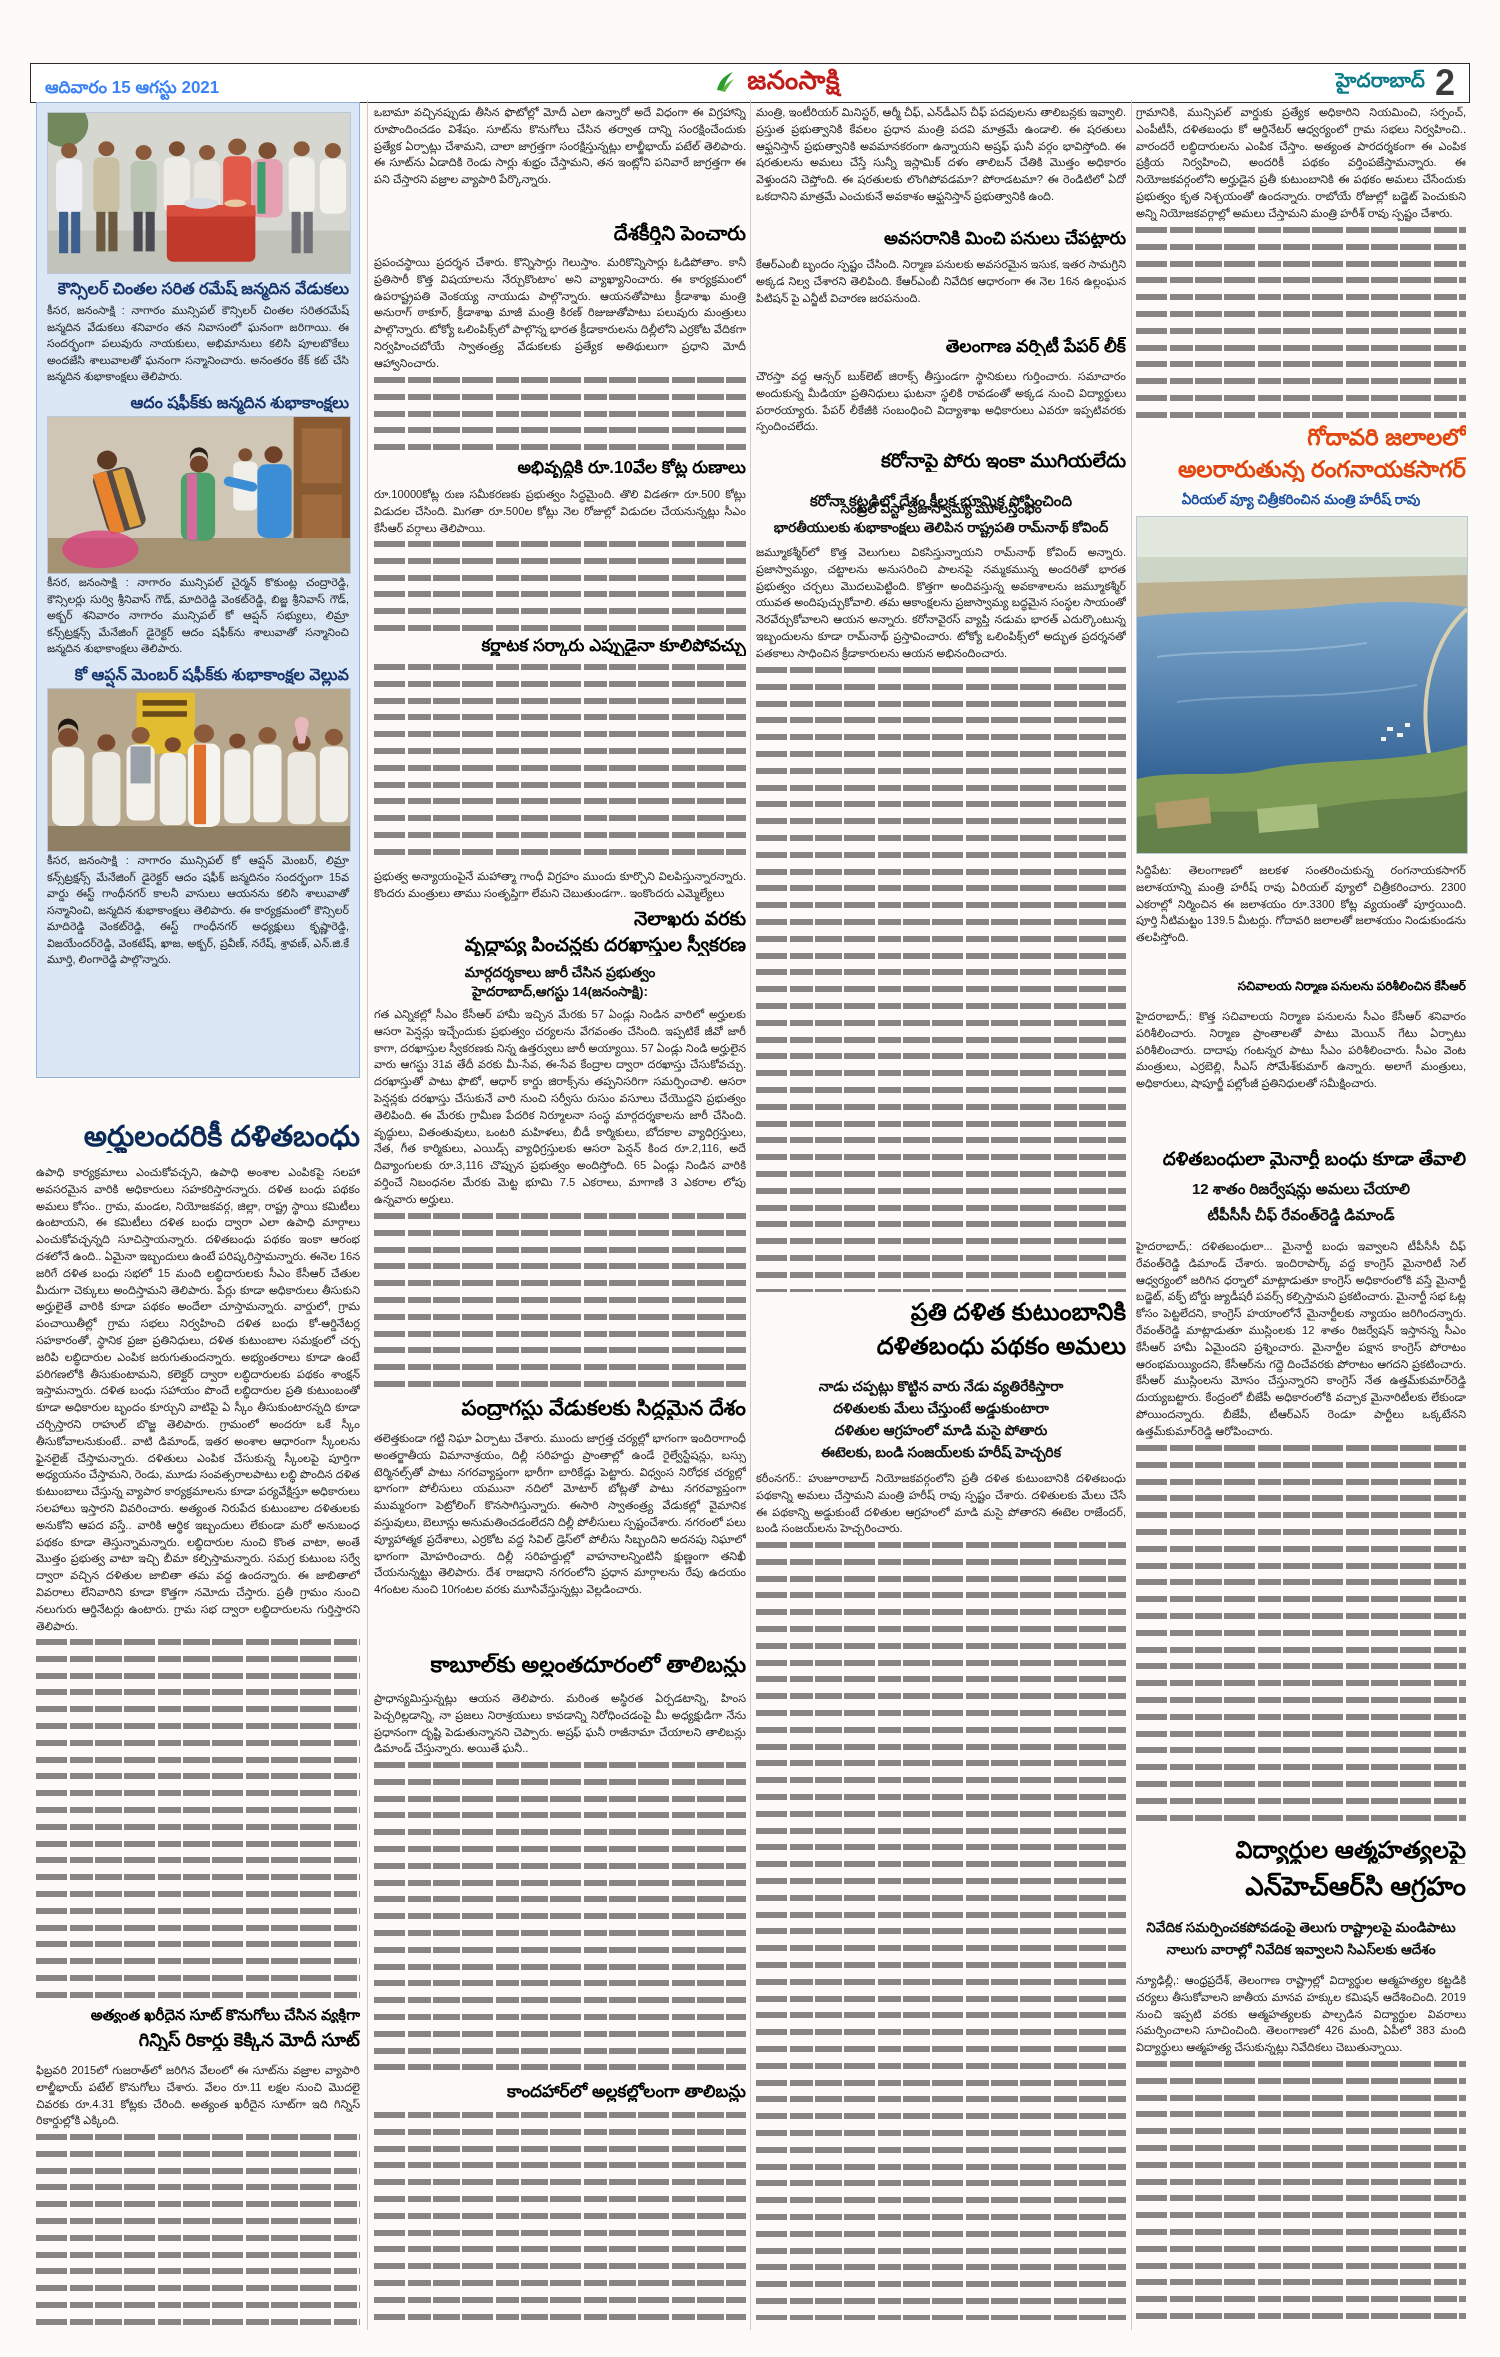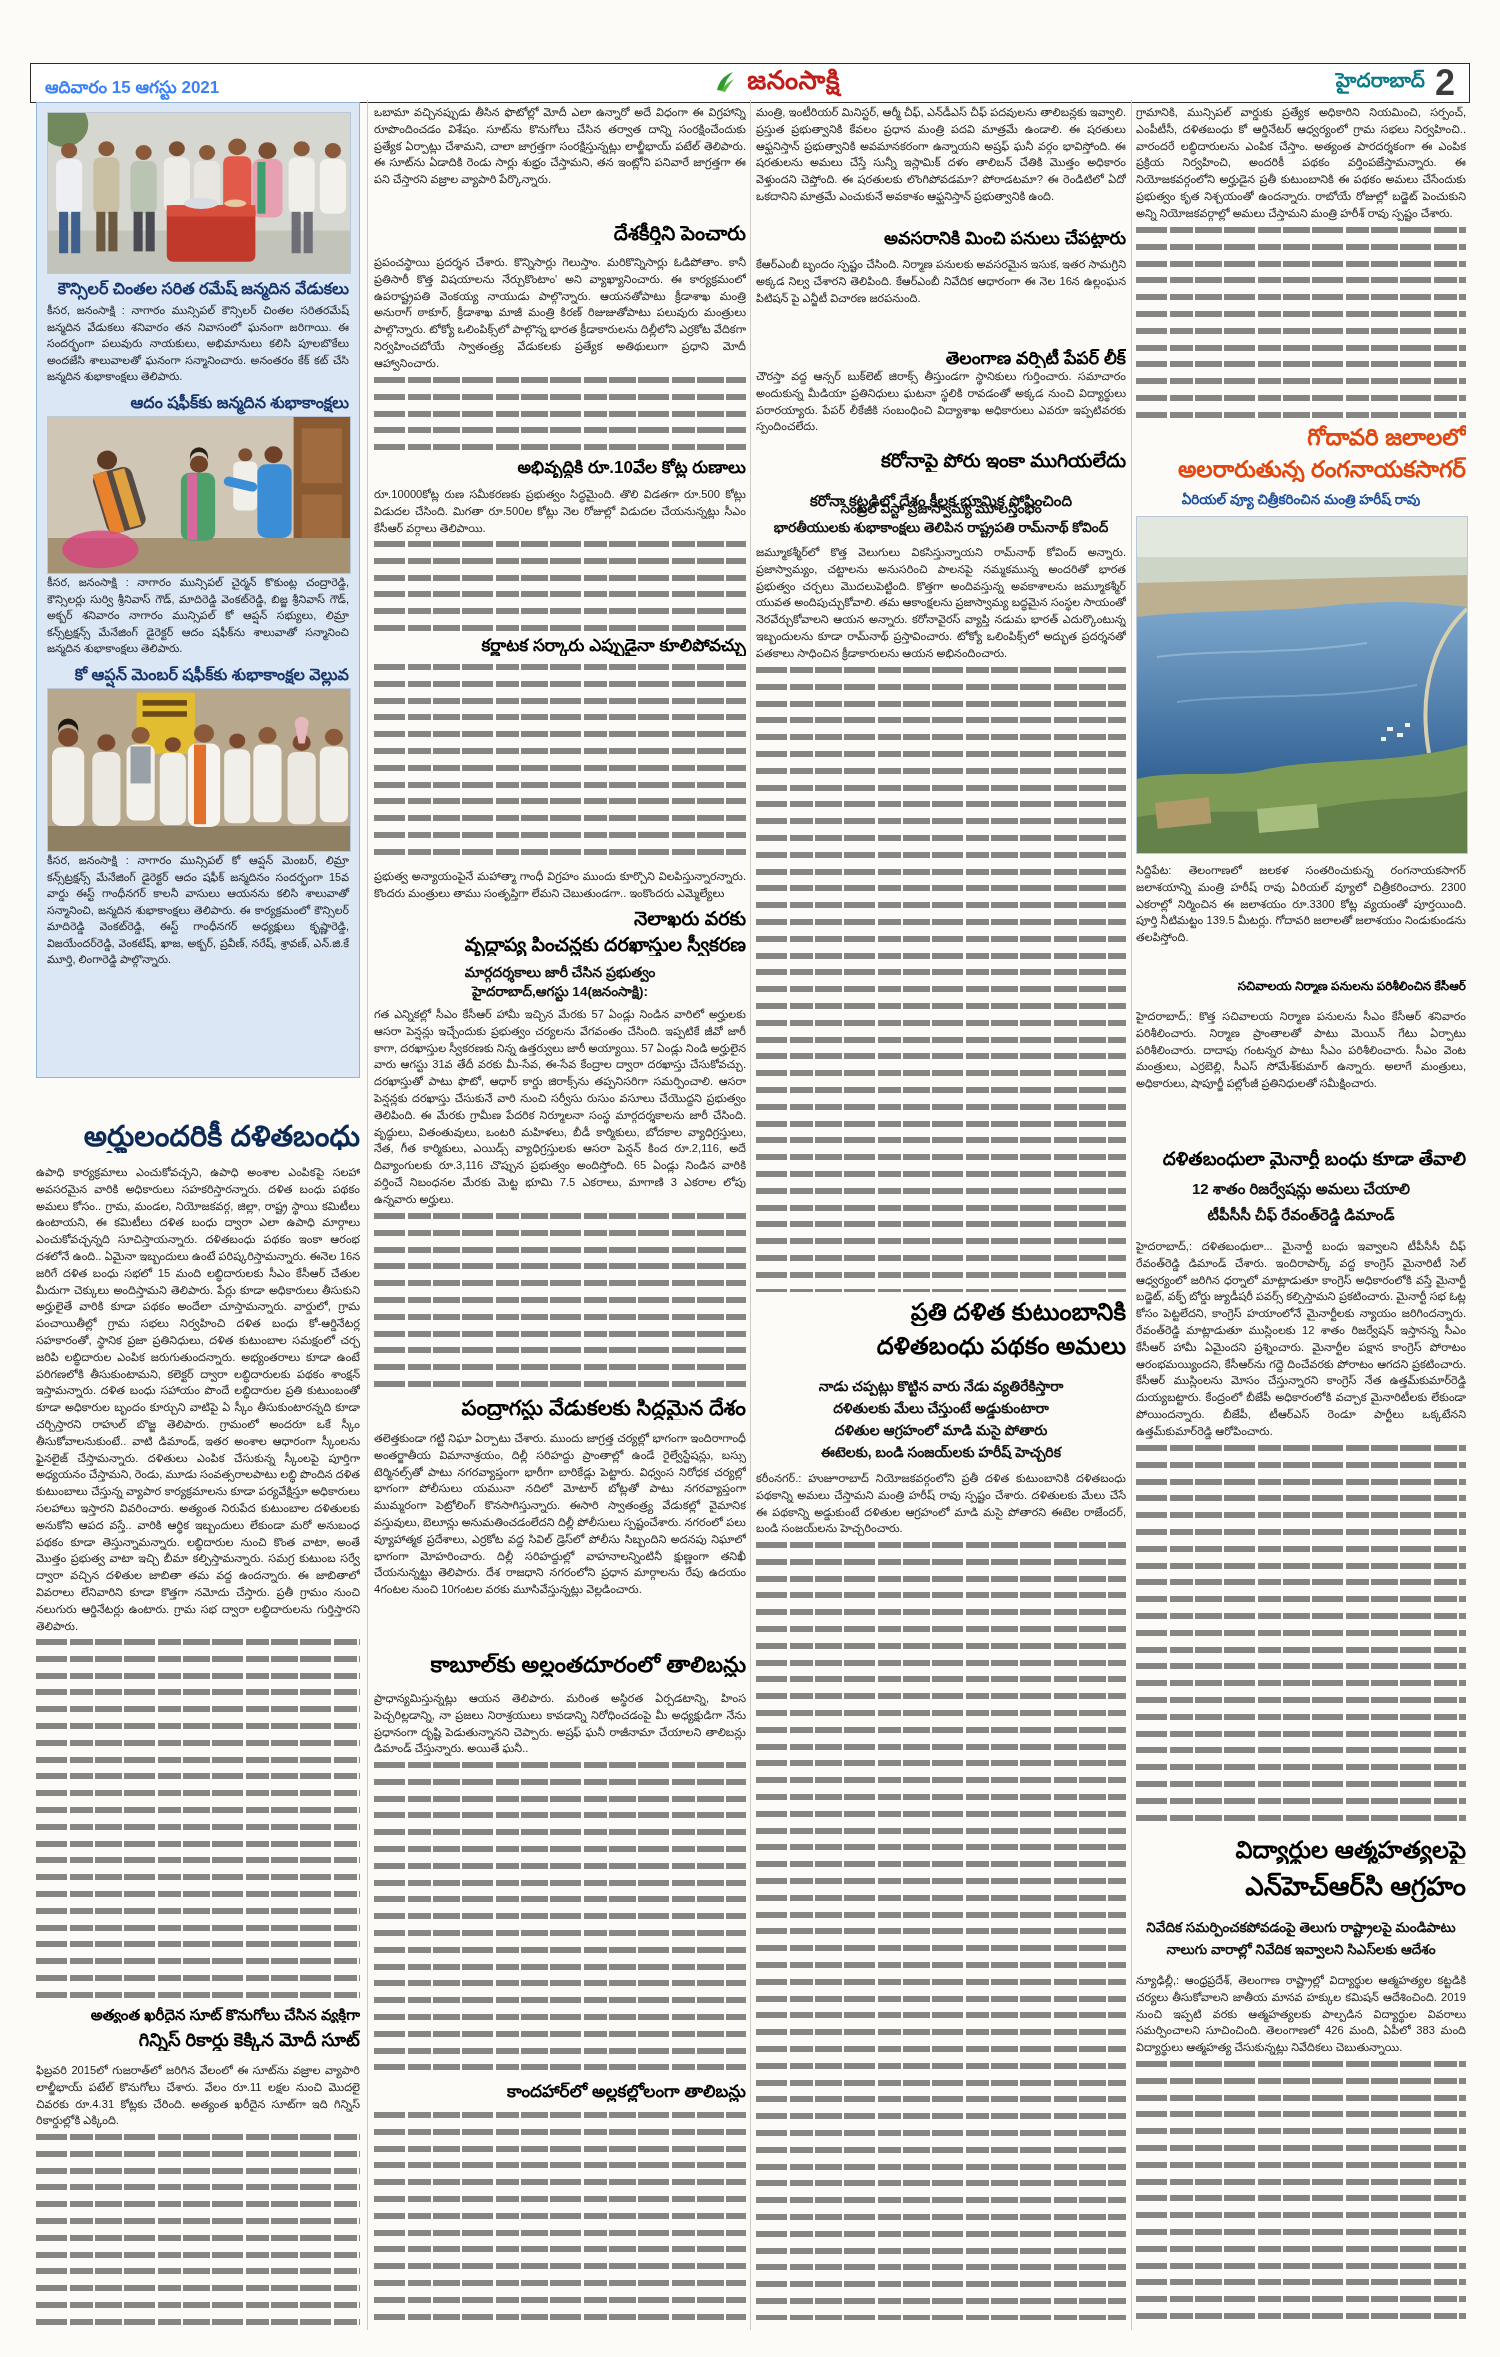--- a/index.html
+++ b/index.html
@@ -226,21 +226,21 @@
   </div>
 
   <div class="col" style="left:756px;width:370px;height:2232px">
     <div class="blk" style="top:4px;height:120px">
       <div class="body">మంత్రి, ఇంటీరియర్ మినిస్టర్, ఆర్మీ చీఫ్, ఎన్‌డీఎస్ చీఫ్ పదవులను తాలిబన్లకు ఇవ్వాలి. ప్రస్తుత ప్రభుత్వానికి కేవలం ప్రధాన మంత్రి పదవి మాత్రమే ఉండాలి. ఈ షరతులు ఆఫ్ఘనిస్తాన్ ప్రభుత్వానికి అవమానకరంగా ఉన్నాయని అష్రఫ్ ఘనీ వర్గం భావిస్తోంది. ఈ షరతులను అమలు చేస్తే సున్నీ ఇస్లామిక్ దళం తాలిబన్ చేతికి మొత్తం అధికారం వెళ్తుందని చెప్తోంది. ఈ షరతులకు లొంగిపోవడమా? పోరాడటమా? ఈ రెండిటిలో ఏదో ఒకదానిని మాత్రమే ఎంచుకునే అవకాశం ఆఫ్ఘనిస్తాన్ ప్రభుత్వానికి ఉంది.</div>
     </div>
     <div class="blk hd" style="top:128px;font-size:17.5px">అవసరానికి మించి పనులు చేపట్టారు</div>
     <div class="blk" style="top:156px;height:80px">
       <div class="body">కేఆర్ఎంబీ బృందం స్పష్టం చేసింది. నిర్మాణ పనులకు అవసరమైన ఇసుక, ఇతర సామగ్రిని అక్కడ నిల్వ చేశారని తెలిపింది. కేఆర్ఎంబీ నివేదిక ఆధారంగా ఈ నెల 16న ఉల్లంఘన పిటిషన్ పై ఎన్జీటీ విచారణ జరపనుంది.</div>
     </div>
-    <div class="blk hd" style="top:248px;font-size:17.5px">తెలంగాణ వర్సిటీ పేపర్ లీక్</div>
+    <div class="blk hd" style="top:236px;font-size:17.5px">తెలంగాణ వర్సిటీ పేపర్ లీక్</div>
     <div class="blk" style="top:268px;height:80px">
       <div class="body">చౌరస్తా వద్ద ఆన్సర్ బుక్‌లెట్ జిరాక్స్ తీస్తుండగా స్థానికులు గుర్తించారు. సమాచారం అందుకున్న మీడియా ప్రతినిధులు ఘటనా స్థలికి రావడంతో అక్కడ నుంచి విద్యార్థులు పరారయ్యారు. పేపర్ లీకేజీకి సంబంధించి విద్యాశాఖ అధికారులు ఎవరూ ఇప్పటివరకు స్పందించలేదు.</div>
     </div>
     <div class="blk hd" style="top:350px;font-size:19px">కరోనాపై పోరు ఇంకా ముగియలేదు</div>
     <div class="blk sub" style="top:392px;font-size:15px">కరోనా కట్టడిలో దేశం కీలక భూమిక పోషించింది</div>
     <div class="blk sub" style="top:401px;font-size:13.5px">సెంట్రల్ విస్టా ప్రజాస్వామ్య మూలస్తంభం</div>
     <div class="blk sub" style="top:420px;font-size:13.5px">భారతీయులకు శుభాకాంక్షలు తెలిపిన రాష్ట్రపతి రామ్‌నాథ్ కోవింద్</div>
     <div class="blk flexcol" style="top:444px;height:748px">
       <div class="body">జమ్మూకశ్మీర్‌లో కొత్త వెలుగులు వికసిస్తున్నాయని రామ్‌నాథ్ కోవింద్ అన్నారు. ప్రజాస్వామ్యం, చట్టాలను అనుసరించి పాలనపై నమ్మకమున్న అందరితో భారత ప్రభుత్వం చర్చలు మొదలుపెట్టింది. కొత్తగా అందివస్తున్న అవకాశాలను జమ్మూకశ్మీర్ యువత అందిపుచ్చుకోవాలి. తమ ఆకాంక్షలను ప్రజాస్వామ్య బద్ధమైన సంస్థల సాయంతో నెరవేర్చుకోవాలని ఆయన అన్నారు. కరోనావైరస్ వ్యాప్తి నడుమ భారత్ ఎదుర్కొంటున్న ఇబ్బందులను కూడా రామ్‌నాథ్ ప్రస్తావించారు. టోక్యో ఒలింపిక్స్‌లో అద్భుత ప్రదర్శనతో పతకాలు సాధించిన క్రీడాకారులను ఆయన అభినందించారు.</div>
       <div class="fill"></div>

